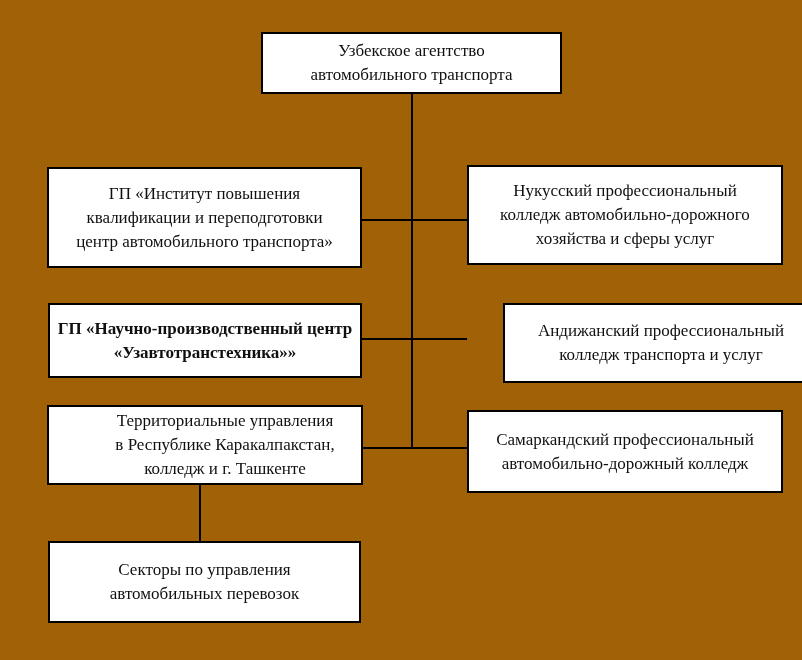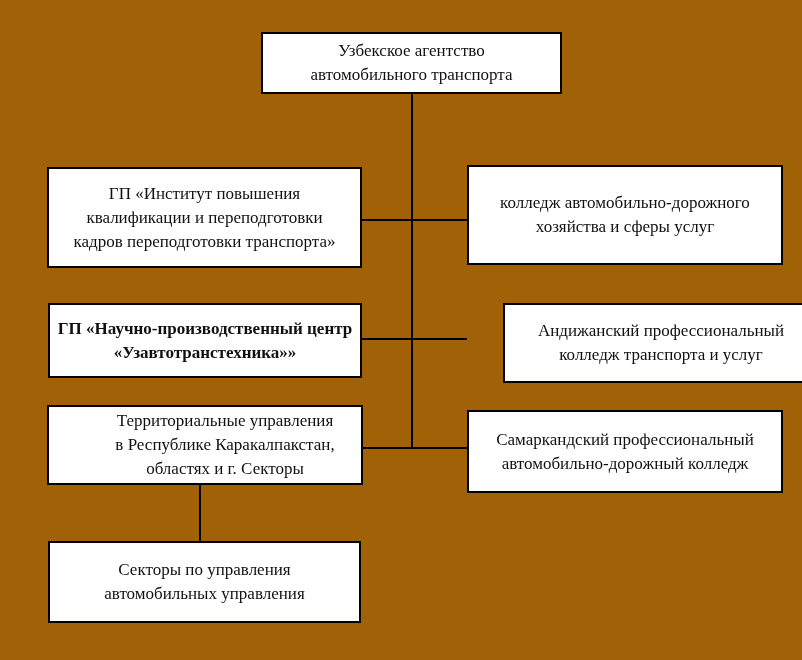--- a/index.html
+++ b/index.html
@@ -64,40 +64,41 @@
   <div class="connector" id="connector-territorial-sectors"></div>
 
   <div class="node" id="node-root">
     <div class="line">Узбекское агентство</div>
     <div class="line">автомобильного транспорта</div>
   </div>
 
   <div class="node" id="node-institute">
     <div class="line">ГП «Институт повышения</div>
     <div class="line">квалификации и переподготовки</div>
-    <div class="line">кадров переподготовки транспорта»</div>
+    <div class="line">центр автомобильного транспорта»</div>
   </div>
 
   <div class="node" id="node-center">
     <div class="line">ГП «Научно-производственный центр</div>
     <div class="line">«Узавтотранстехника»»</div>
   </div>
 
   <div class="node" id="node-territorial">
     <div class="line">Территориальные управления</div>
     <div class="line">в Республике Каракалпакстан,</div>
-    <div class="line">областях и г. Секторы</div>
+    <div class="line">колледж и г. Ташкенте</div>
   </div>
 
   <div class="node" id="node-sectors">
     <div class="line">Секторы по управления</div>
-    <div class="line">автомобильных управления</div>
+    <div class="line">автомобильных перевозок</div>
   </div>
 
   <div class="node" id="node-nukus">
+    <div class="line">Нукусский профессиональный</div>
     <div class="line">колледж автомобильно-дорожного</div>
     <div class="line">хозяйства и сферы услуг</div>
   </div>
 
   <div class="node" id="node-andijan">
     <div class="line">Андижанский профессиональный</div>
     <div class="line">колледж транспорта и услуг</div>
   </div>
 
   <div class="node" id="node-samarkand">

